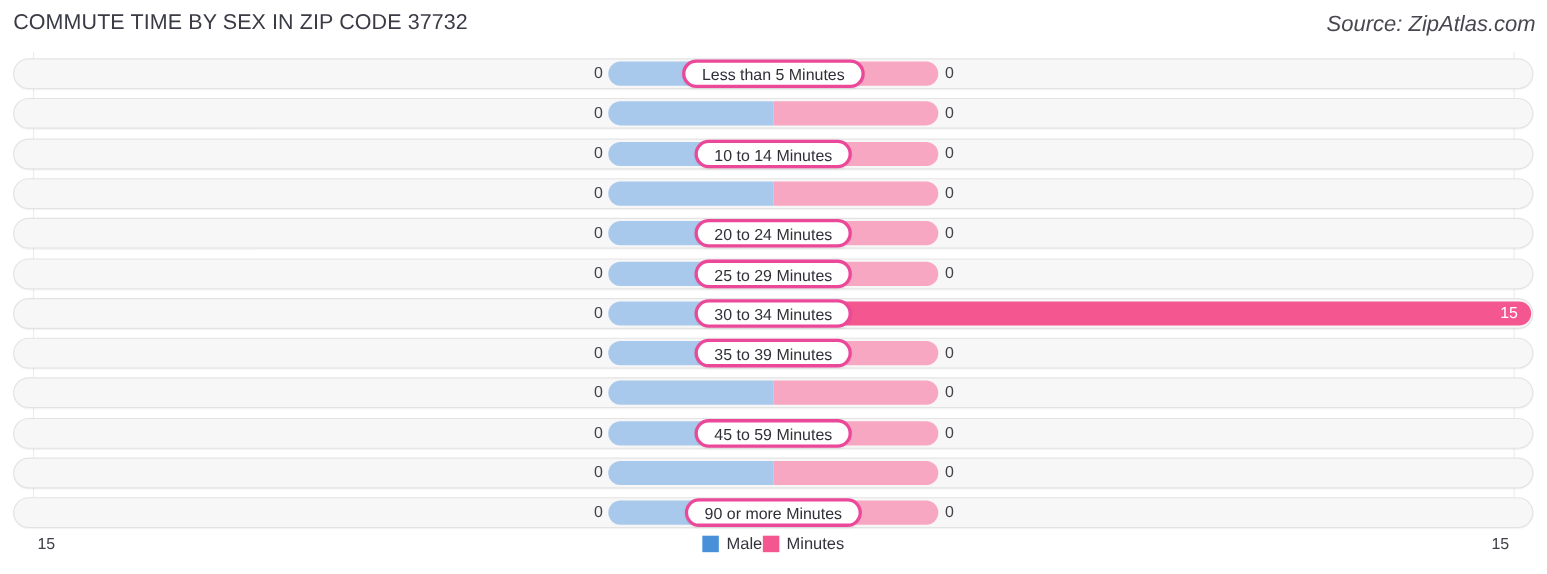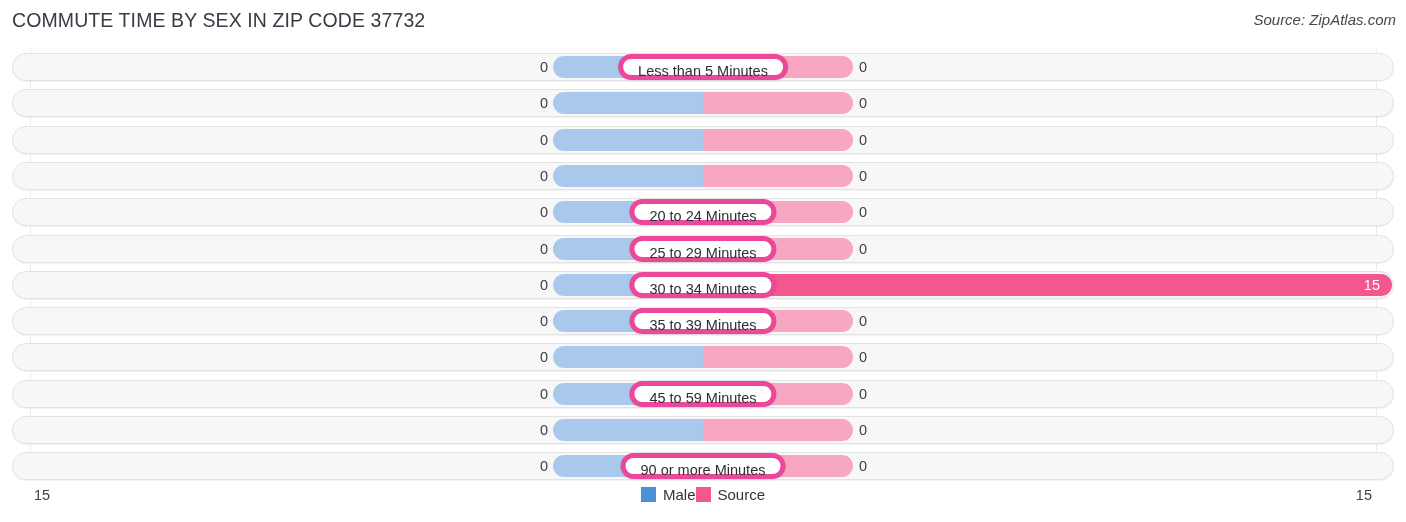--- a/index.html
+++ b/index.html
@@ -24,21 +24,21 @@
     position: absolute;
     left: 12px; top: 9px;
     font-size: 19.5px;
     letter-spacing: .1px;
     color: #3b3b46;
     white-space: nowrap;
   }
   #source-label {
     position: absolute;
     right: 10px; top: 11px;
-    font-size: 15px;
+    font-size: 20px;
     font-style: italic;
     color: #47474f;
     white-space: nowrap;
   }
 
   
   #plot {
     position: absolute;
     left: 0; top: 47px;
     width: 1406px; height: 437px;
@@ -107,21 +107,21 @@
     white-space: nowrap;
   }
 
   
   .pill {
     position: absolute;
     left: 50%;
     top: 50%;
     transform: translate(-50%, -50%);
     background: #ffffff;
-    border: 5px solid #ec4899;
+    border: 3px solid #ec4899;
     border-radius: 13px;
     height: 26px;
     line-height: 24px;
     padding: 0 15px;
     font-size: 14.5px;
     color: #2f2f38;
     white-space: nowrap;
     box-shadow: 0 1px 2px rgba(0,0,0,.07);
   }
 
@@ -187,20 +187,21 @@
       <div class="val val-left">0</div>
       <div class="bar bar-female" style="width: 150px;"></div>
       <div class="val val-right" style="left: 847px;">0</div>
     </div>
     <div class="row" style="top: 78.6px;">
       <div class="track"></div>
       <div class="bar bar-male"></div>
       <div class="val val-left">0</div>
       <div class="bar bar-female" style="width: 150px;"></div>
       <div class="val val-right" style="left: 847px;">0</div>
+      <div class="pill">10 to 14 Minutes</div>
     </div>
     <div class="row" style="top: 114.9px;">
       <div class="track"></div>
       <div class="bar bar-male"></div>
       <div class="val val-left">0</div>
       <div class="bar bar-female" style="width: 150px;"></div>
       <div class="val val-right" style="left: 847px;">0</div>
     </div>
     <div class="row" style="top: 151.2px;">
       <div class="track"></div>
@@ -270,16 +271,16 @@
 <div id="footer">
   <div class="axis-val" id="axis-left">15</div>
   <div class="axis-val" id="axis-right">15</div>
   <div id="legend">
     <div class="legend-item">
       <span class="swatch swatch-male"></span>
       <span class="legend-label">Male</span>
     </div>
     <div class="legend-item">
       <span class="swatch swatch-female"></span>
-      <span class="legend-label">Source</span>
+      <span class="legend-label">Minutes</span>
     </div>
   </div>
 </div>
 
 </body></html>

